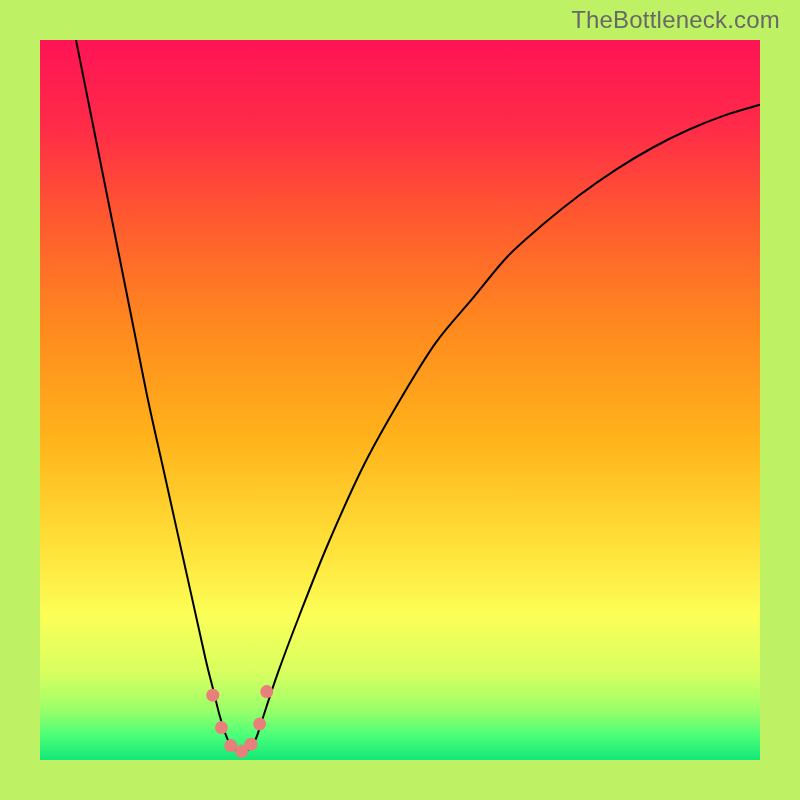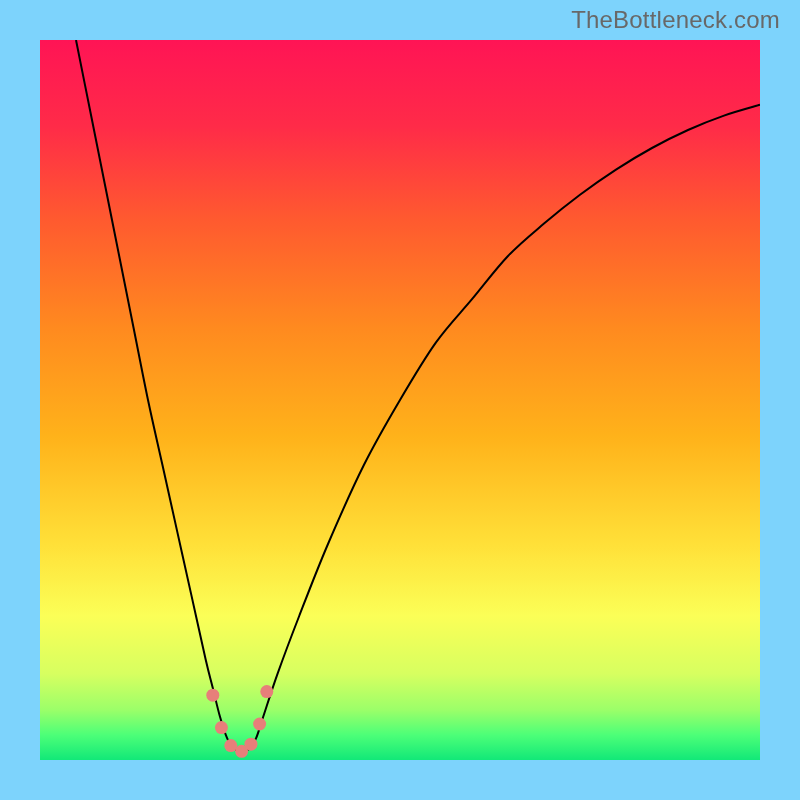--- a/index.html
+++ b/index.html
@@ -9,21 +9,21 @@
     height: 800px;
     background: #000;
     overflow: hidden;
   }
   .frame {
     position: absolute;
     left: 0;
     top: 0;
     width: 800px;
     height: 800px;
-    background: #7dd3fc;
+    background: #bef264;
   }
   .plot-area {
     position: absolute;
     left: 40px;
     top: 40px;
     width: 720px;
     height: 720px;
     overflow: hidden;
   }
   .gradient-bg {

